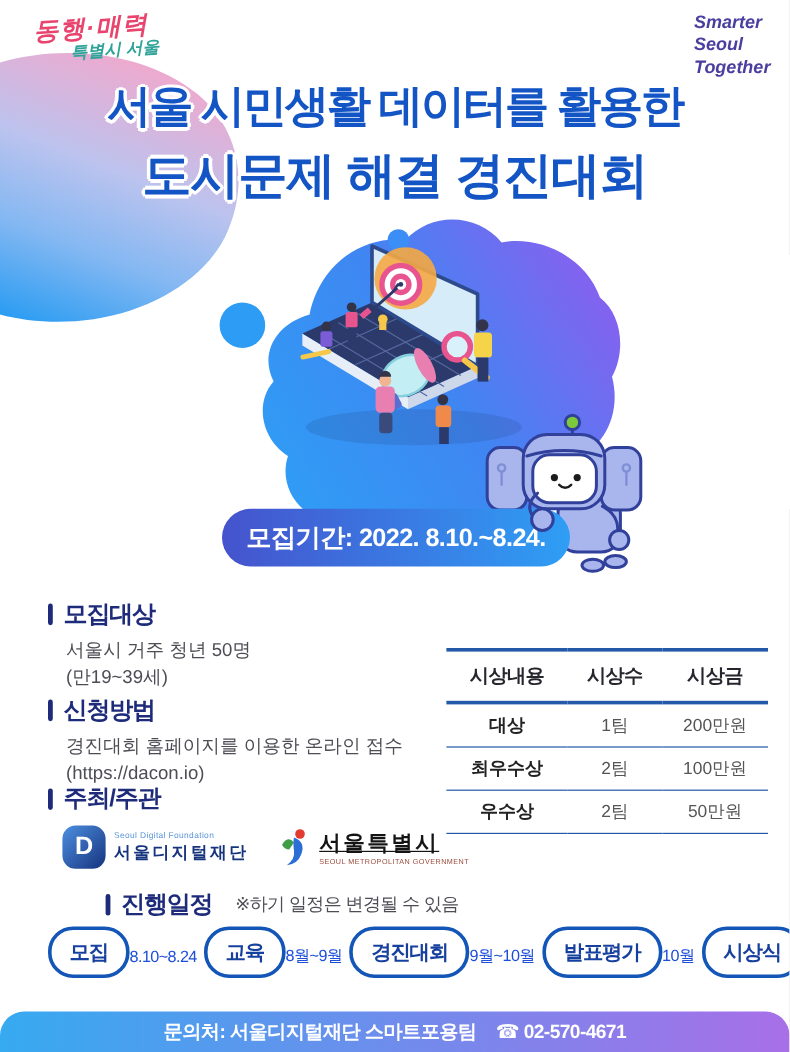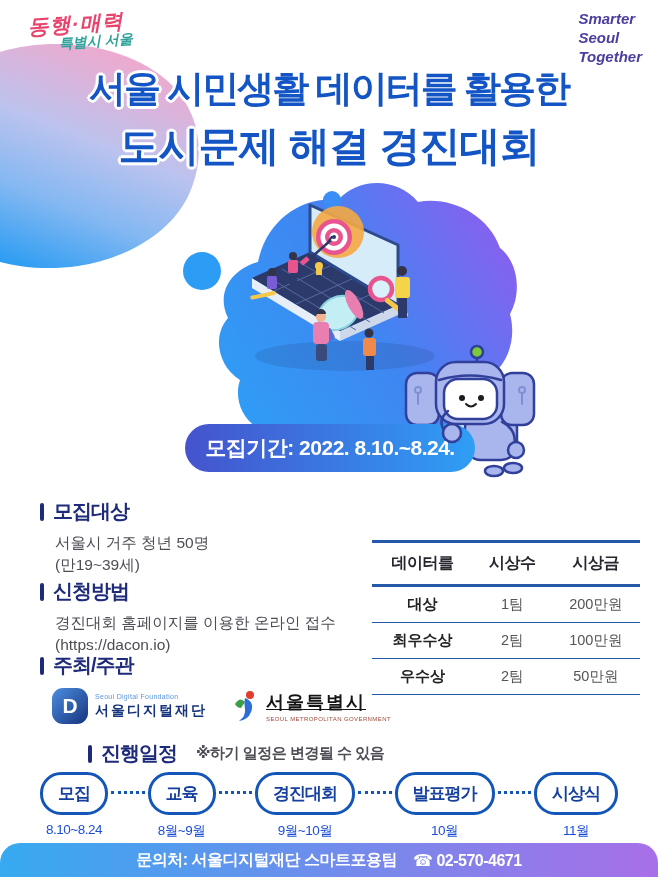--- a/index.html
+++ b/index.html
@@ -30,21 +30,21 @@
     background:linear-gradient(90deg,#4553cd,#2f9ef5);
     color:#fff;display:flex;align-items:center;justify-content:center;
     font-size:21px;font-weight:bold;letter-spacing:-0.5px;z-index:2;}
   .hand-overlay{position:absolute;left:430px;top:405px;z-index:3;}
 
   
   .sec{position:absolute;z-index:2;}
   .sec-h{display:flex;align-items:center;gap:9px;color:#1e2b7a;font-size:20px;font-weight:800;letter-spacing:-1px;}
   .h-bar{width:4px;height:18px;background:#1e2b7a;border-radius:2px;flex:none;}
   .sec-body{margin:7px 0 0 15px;color:#4d4d55;font-size:15.5px;line-height:1.42;font-weight:500;}
-  .note{color:#4d4d55;font-size:15px;font-weight:700;margin-left:10px;letter-spacing:-0.5px;}
+  .note{color:#4d4d55;font-size:15px;font-weight:400;margin-left:10px;letter-spacing:-0.5px;}
 
   
   .hosts-logos{left:52px;top:688px;display:flex;align-items:center;gap:26px;}
   .sdf{display:flex;align-items:center;gap:7px;}
   .sdf-mark{width:36px;height:36px;border-radius:11px;background:linear-gradient(135deg,#4d8fe0,#16337e);
     color:#fff;font-size:21px;font-weight:bold;display:flex;align-items:center;justify-content:center;}
   .sdf-en{font-size:7px;color:#5a95d8;letter-spacing:0.3px;}
   .sdf-ko{font-size:14px;color:#16337e;font-weight:bold;letter-spacing:2px;margin-top:2px;}
   .smg{display:flex;align-items:center;gap:7px;}
   .smg-ko{font-size:18px;font-weight:800;color:#141414;letter-spacing:2px;text-decoration:underline;}
@@ -53,21 +53,21 @@
   
   .awards-table{position:absolute;left:372px;top:540px;width:268px;border-collapse:collapse;z-index:2;}
   .awards-table thead th{border-top:3px solid #2458a8;border-bottom:3px solid #2458a8;
     padding:10px 4px;font-size:16px;font-weight:800;color:#26262e;letter-spacing:-0.5px;}
   .awards-table td{border-bottom:1.6px solid #2458a8;padding:8px 4px;text-align:center;
     font-size:14.5px;color:#555;}
   .awards-table td:first-child{font-weight:800;color:#222;font-size:15px;}
 
   
   .timeline{left:40px;top:772px;width:578px;display:flex;align-items:flex-start;}
-  .step{display:flex;flex-direction:column;align-items:center;flex:none;text-align:right;}
+  .step{display:flex;flex-direction:row;align-items:center;flex:none;text-align:right;}
   .step-pill{border:3.5px solid #1356b8;border-radius:21px;padding:7px 15px;background:#fff;
     color:#16409e;font-weight:800;font-size:17px;letter-spacing:-1px;white-space:nowrap;}
   .connector{flex:1;height:0;border-top:3px dotted #1356b8;margin:19px 3px 0 3px;}
   .step-date{margin-top:7px;font-size:13.5px;color:#1d4ed8;font-weight:normal;letter-spacing:-0.5px;}
 
   
   .footer{left:0;top:843px;width:658px;height:34px;border-radius:20px 20px 0 0;
     background:linear-gradient(90deg,#36aaf0,#a86fe8);
     color:#fff;display:flex;align-items:center;justify-content:center;gap:16px;
     font-size:16px;font-weight:bold;letter-spacing:-0.5px;z-index:2;}
@@ -258,21 +258,21 @@
       <div>
         <div class="smg-ko">서울특별시</div>
         <div class="smg-en">SEOUL METROPOLITAN GOVERNMENT</div>
       </div>
     </div>
   </div>
 
   <table class="awards-table">
     <thead>
       <tr>
-        <th>데이터를</th>
+        <th>시상내용</th>
         <th>시상수</th>
         <th>시상금</th>
       </tr>
     </thead>
     <tbody>
       <tr>
         <td>대상</td>
         <td>1팀</td>
         <td>200만원</td>
       </tr>

